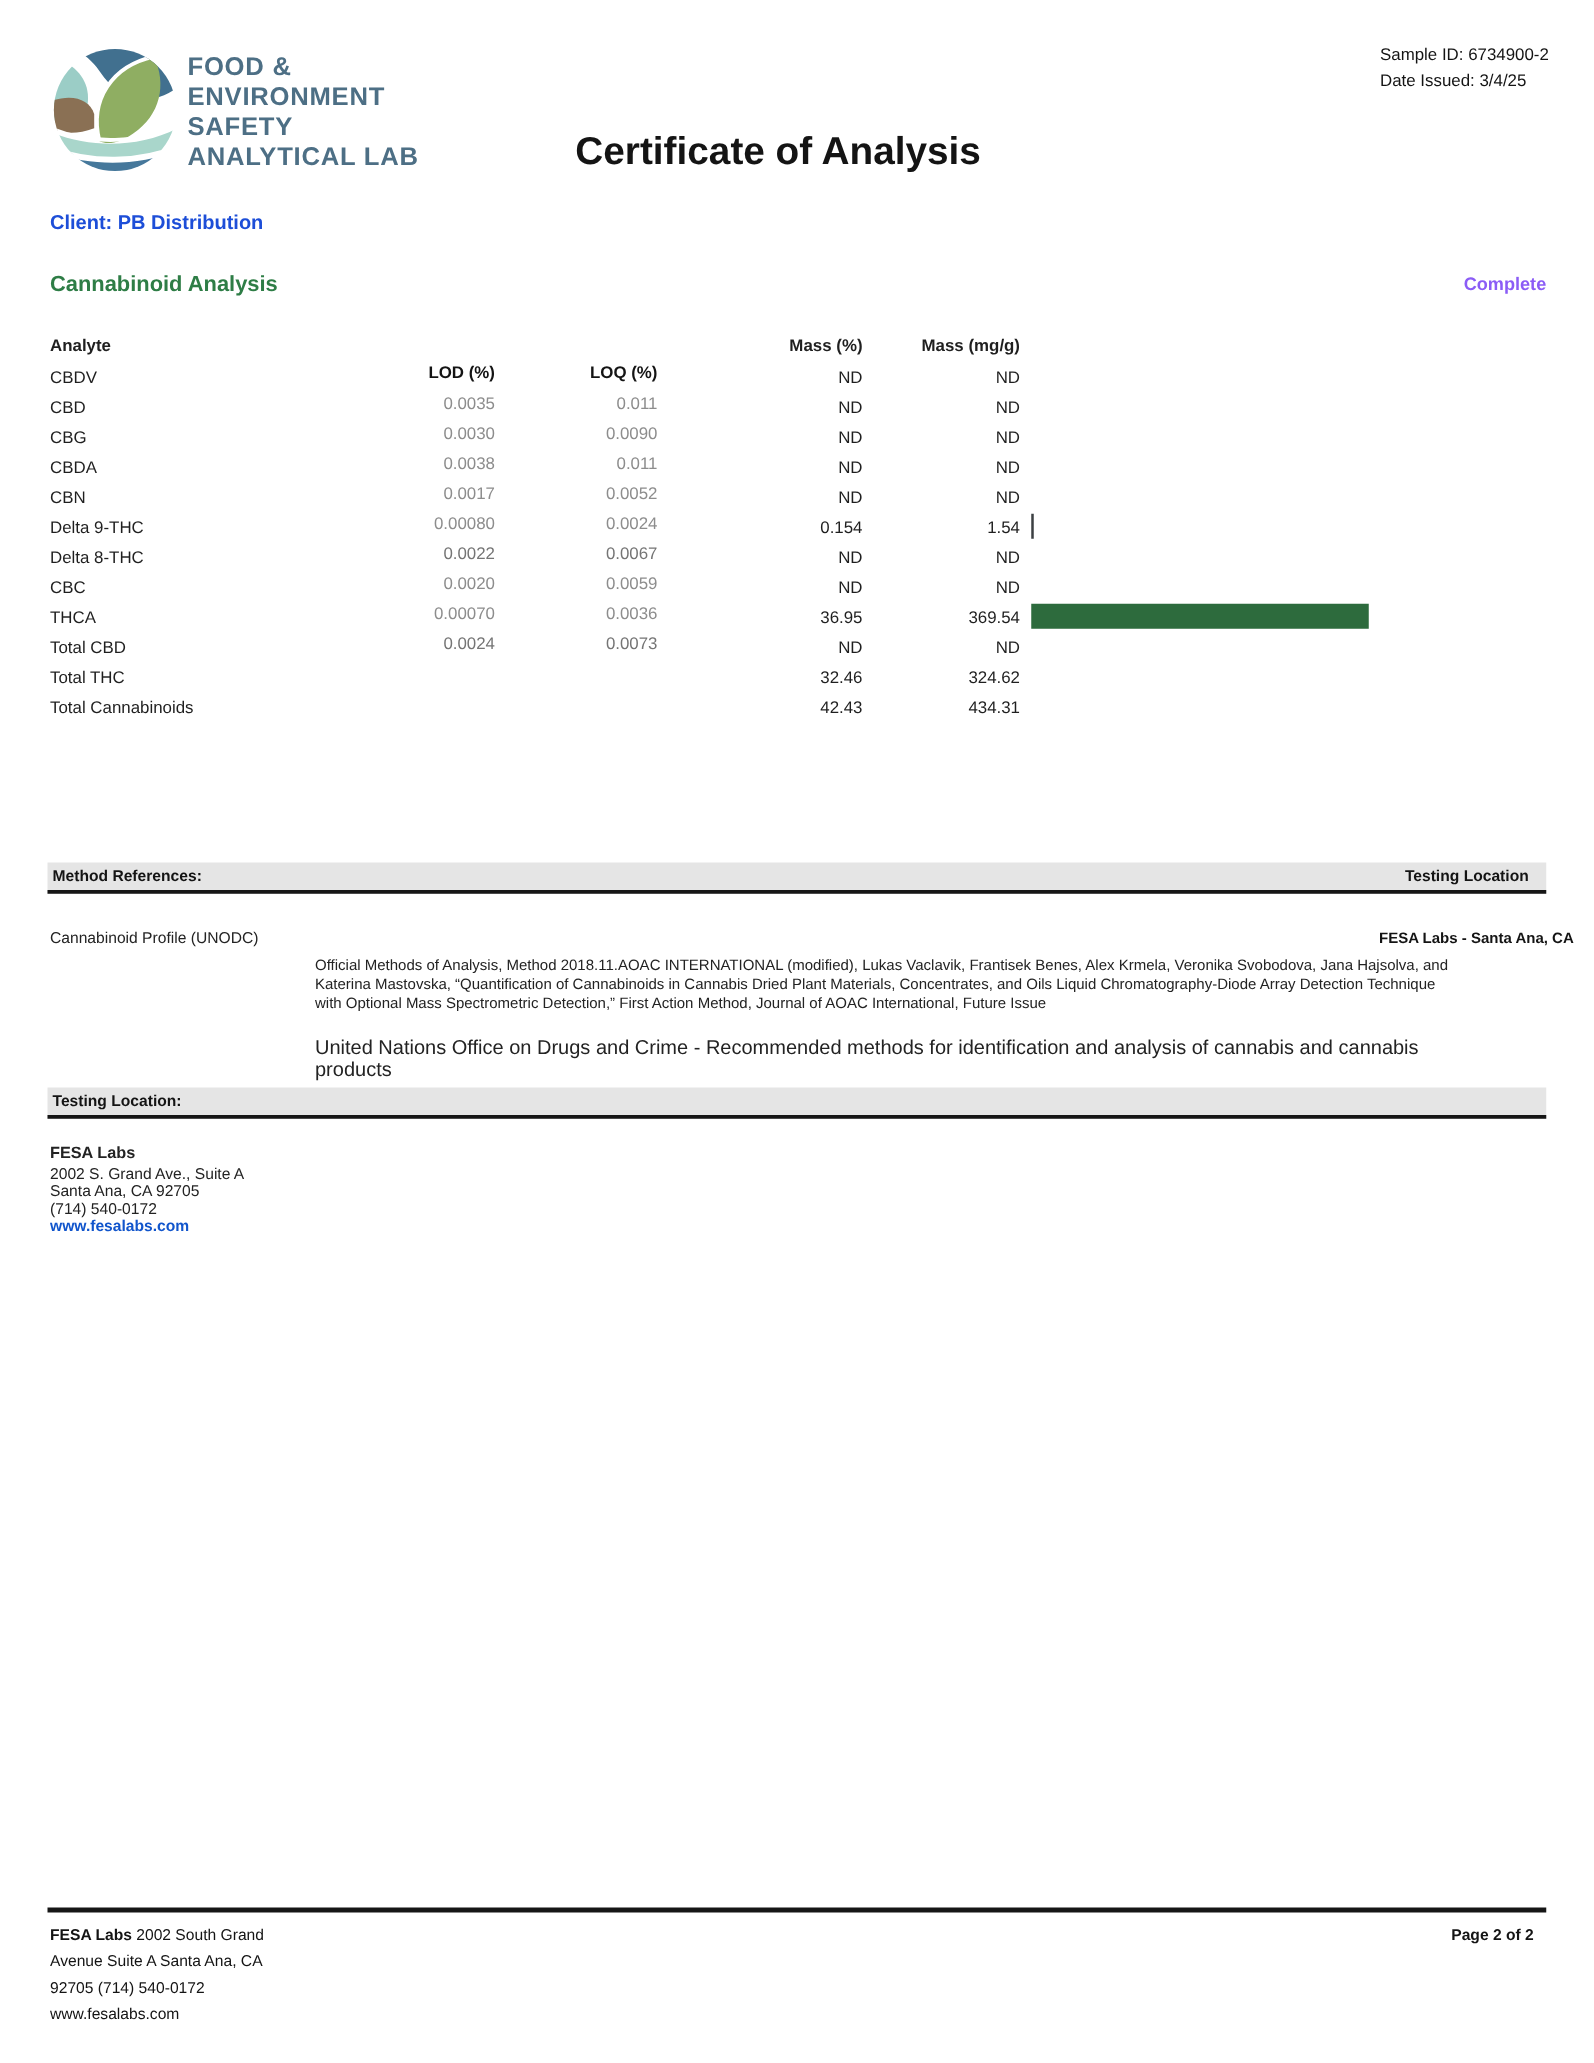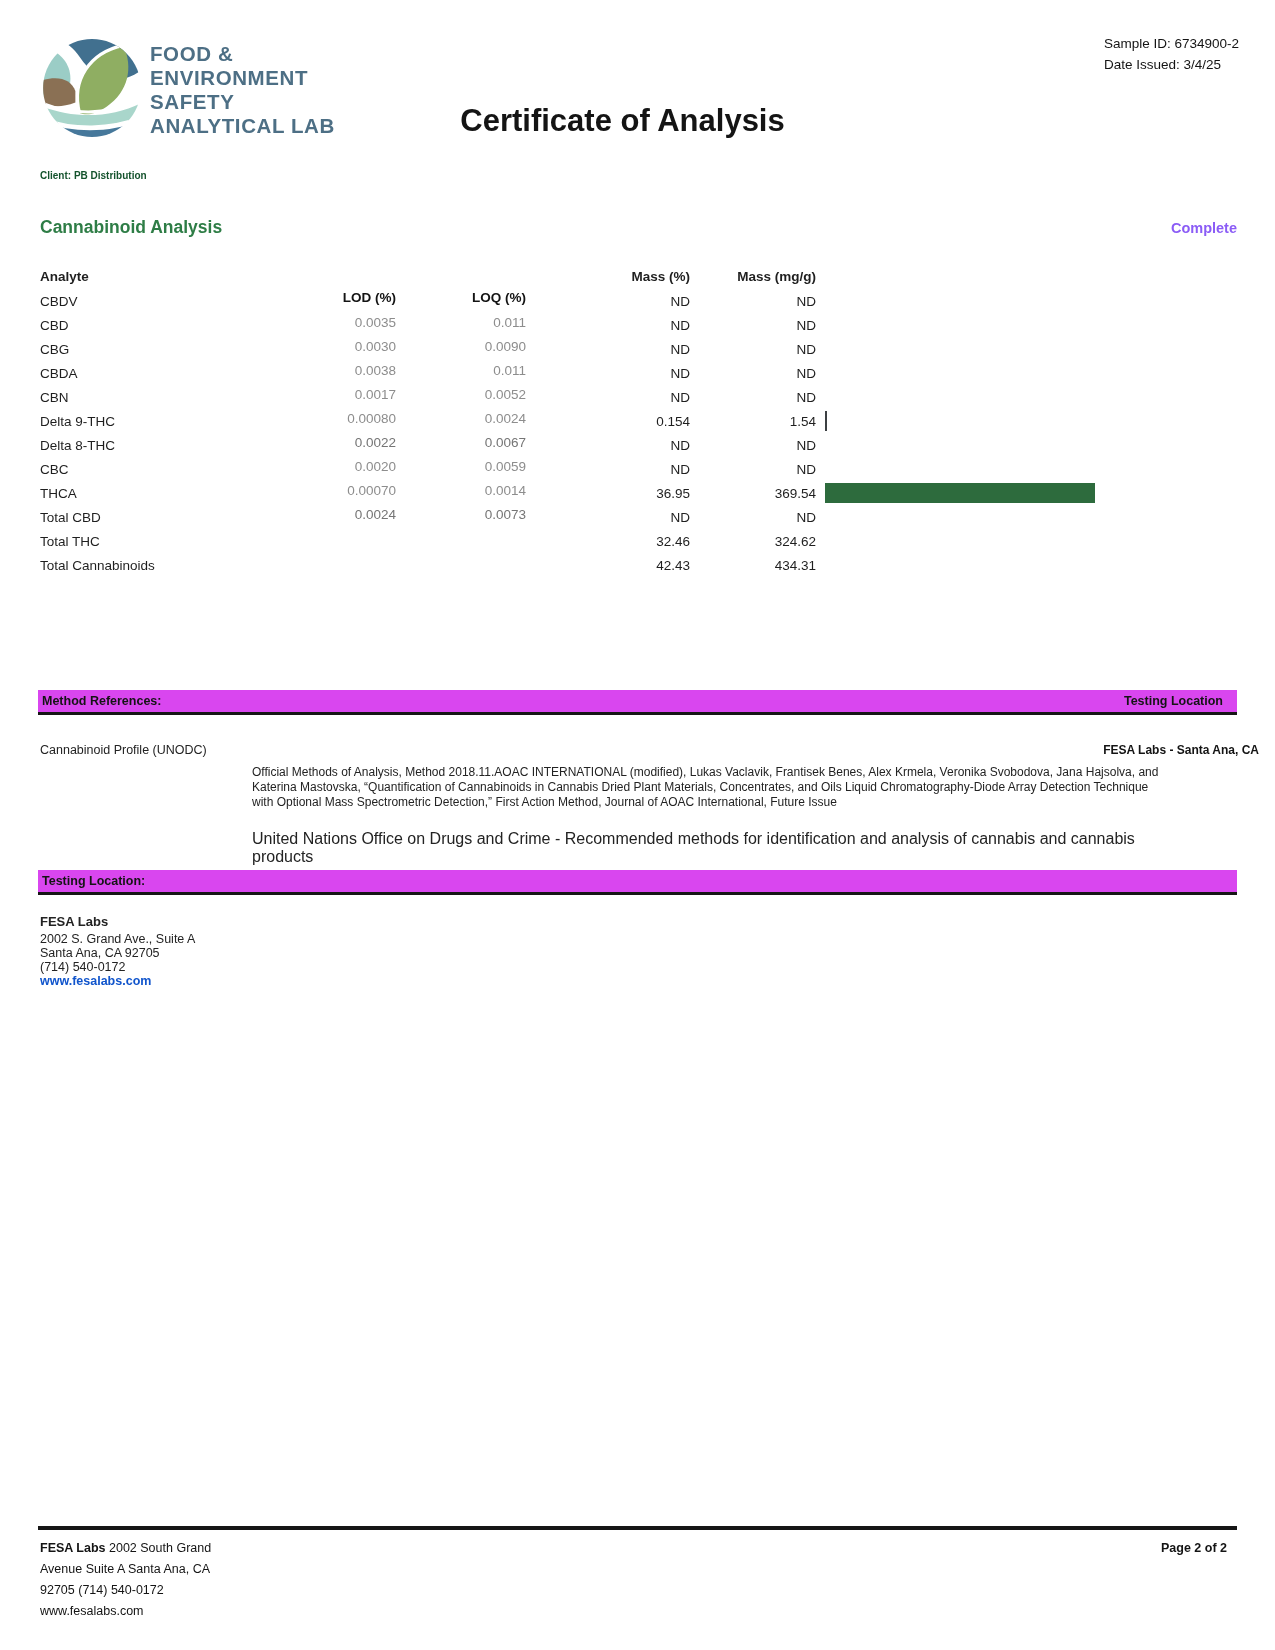--- a/index.html
+++ b/index.html
@@ -20,21 +20,21 @@
     letter-spacing:0.6px;color:#4d6f85;
   }
   .doc-title{
     position:absolute;left:0;top:103px;width:1245px;
     text-align:center;font-size:31px;font-weight:bold;color:#141414;
   }
   .meta{
     position:absolute;left:1104px;top:33px;
     font-size:13.5px;line-height:21px;color:#141414;
   }
-  .client{position:absolute;left:40px;top:170px;font-size:10px;font-weight:bold;color:#14532d;}
+  .client{position:absolute;left:40px;top:170px;font-size:16px;font-weight:bold;color:#1d4ed8;}
   .section-head{position:absolute;left:38px;top:217px;width:1199px;height:24px;}
   .section-title{position:absolute;left:2px;top:0;font-size:17.5px;font-weight:bold;}
   .section-status{position:absolute;right:0;top:3px;font-size:14.5px;font-weight:bold;}
   
   .ctable{position:absolute;left:38px;top:264px;width:1199px;font-size:13.5px;}
   .trow{display:flex;align-items:center;height:24px;}
   .thead{font-weight:bold;height:25px;}
   .tc{white-space:nowrap;}
   .tc-analyte{width:212px;text-align:left;padding-left:2px;}
   .tc-lod{width:144px;text-align:right;}
@@ -45,21 +45,21 @@
   .trow .tc-lod,.trow .tc-loq{color:#8d8d8d;margin-top:42px;}
   .thead .tc-lod,.thead .tc-loq{color:#141414;}
   .trow.bold{font-weight:normal;}
   .trow.bold .tc-lod,.trow.bold .tc-loq{color:#757575;}
   .bar{height:20px;}
   
   .notes{position:absolute;left:40px;top:604px;font-size:11.5px;line-height:23px;color:#232323;}
   
   .gray-bar{
     position:absolute;left:38px;width:1199px;height:22px;
-    background:#d946ef;border-bottom:3px solid #161616;
+    background:#e5e5e5;border-bottom:3px solid #161616;
     font-size:12.5px;font-weight:bold;color:#141414;
   }
   .gray-bar .bar-left{position:absolute;left:4px;top:4px;}
   .gray-bar .bar-right{position:absolute;right:14px;top:4px;}
   #method-bar{top:690px;}
   #testing-bar{top:870px;}
   
   .method-name{position:absolute;left:40px;top:743px;font-size:12.5px;color:#232323;}
   .method-loc{position:absolute;right:45px;top:743px;font-size:12px;font-weight:bold;color:#141414;}
   .method-para{position:absolute;left:252px;top:765px;width:910px;font-size:12px;line-height:14.8px;color:#232323;}
@@ -186,21 +186,21 @@
           <div class="tc tc-analyte">Delta 8-THC</div>
           <div class="tc tc-lod">0.0020</div>
           <div class="tc tc-loq">0.0059</div>
           <div class="tc tc-mass">ND</div>
           <div class="tc tc-mgg">ND</div>
           <div class="tc tc-bar"></div>
         </div>
         <div class="trow">
           <div class="tc tc-analyte">CBC</div>
           <div class="tc tc-lod">0.00070</div>
-          <div class="tc tc-loq">0.0014</div>
+          <div class="tc tc-loq">0.0036</div>
           <div class="tc tc-mass">ND</div>
           <div class="tc tc-mgg">ND</div>
           <div class="tc tc-bar"></div>
         </div>
         <div class="trow bold">
           <div class="tc tc-analyte">THCA</div>
           <div class="tc tc-lod">0.0024</div>
           <div class="tc tc-loq">0.0073</div>
           <div class="tc tc-mass">36.95</div>
           <div class="tc tc-mgg">369.54</div>

